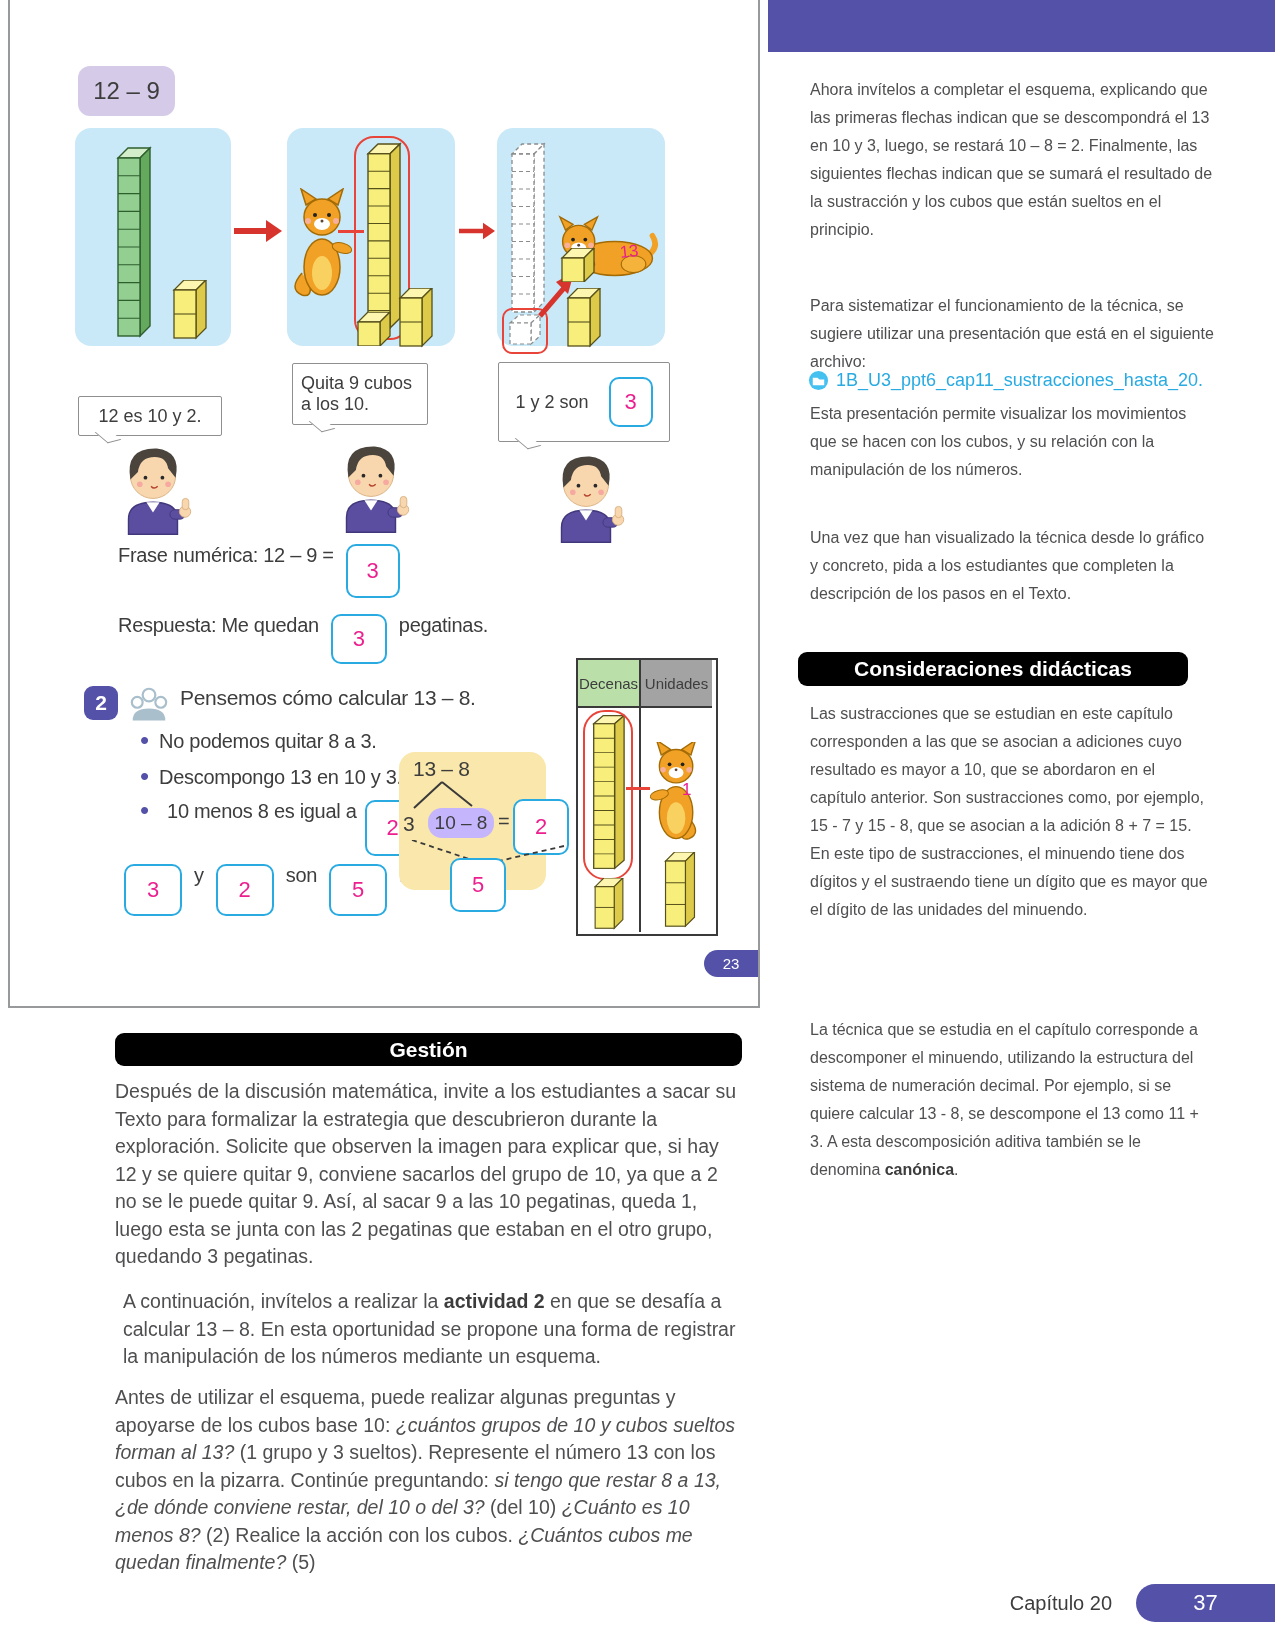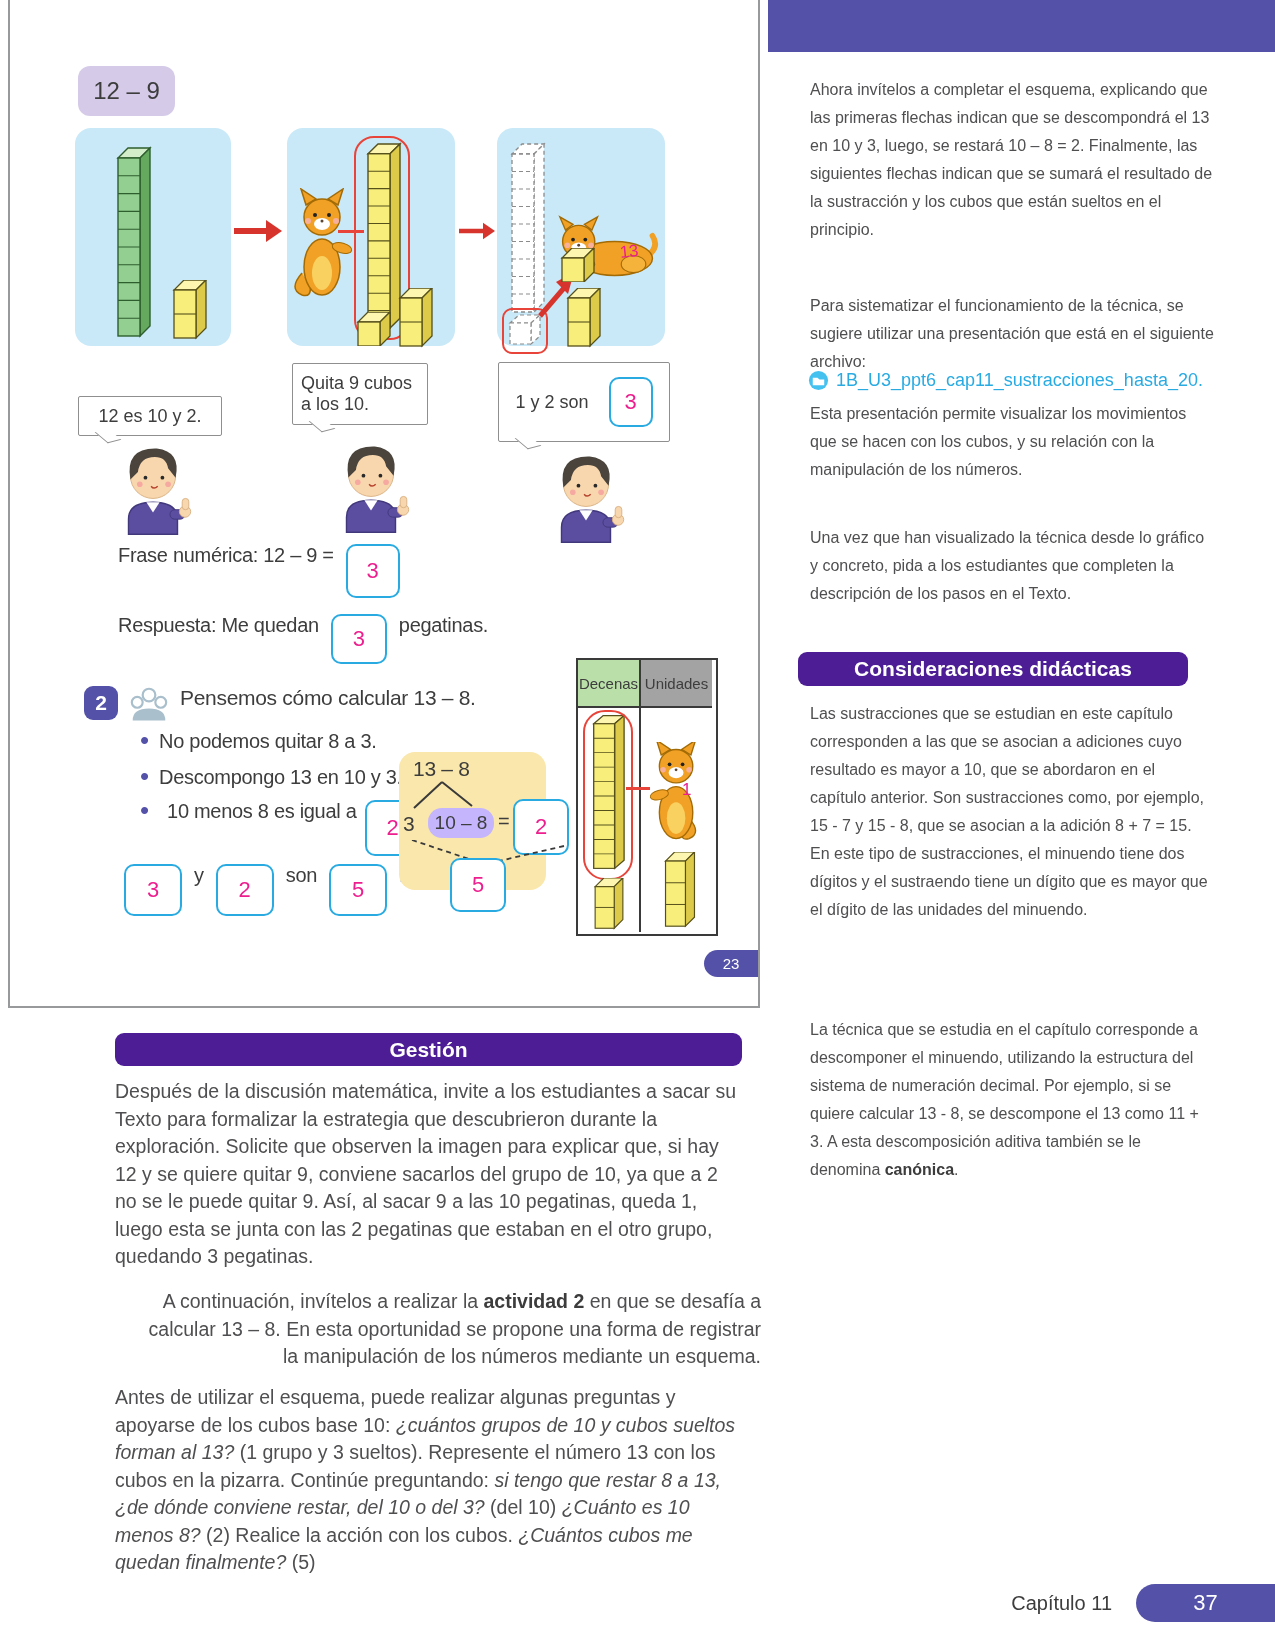--- a/index.html
+++ b/index.html
@@ -32,21 +32,21 @@
   
   .dutable{left:576px;top:658px;width:138px;height:274px;border:2px solid #3a3a3a;background:#fff;}
   .du-h{position:absolute;top:0;height:46px;border-bottom:2px solid #3a3a3a;display:flex;align-items:center;
         justify-content:center;font-size:15px;color:#3d3d3d;}
   .du-h1{left:0;width:61px;background:#bbdfa9;border-right:2px solid #3a3a3a;}
   .du-h2{left:63px;width:71px;background:#a3a3a3;}
   .du-divider{position:absolute;left:61px;top:48px;width:2px;height:224px;background:#3a3a3a;}
   
   .para{font-size:16px;line-height:28px;color:#4f4e50;margin-left:12px;}
   .gpara{font-size:19.5px;line-height:27.5px;color:#4f4e50;}
-  .sectionpill{background:#4c1d95;border-radius:9px;color:#fff;font-weight:bold;font-size:21px;
+  .sectionpill{background:#000000;border-radius:9px;color:#fff;font-weight:bold;font-size:21px;
                display:flex;align-items:center;justify-content:center;}
   .link{color:#29abe2;font-size:18px;}
   .it{font-style:italic;}
   .b{font-weight:bold;color:#3c3c3c;}
   .badge-pill{background:#5351a8;color:#fff;display:flex;align-items:center;justify-content:center;}
   .footer-ch{font-size:20px;color:#3d3d3d;text-align:right;}
 </style>
 </head>
 <body>
 
@@ -355,23 +355,23 @@
   <div class="abs para" style="left:798px;top:524px;width:404px;">Una vez que han visualizado la técnica desde lo gráfico y concreto, pida a los estudiantes que completen la descripción de los pasos en el Texto.</div>
 
   <div class="abs sectionpill" style="left:798px;top:652px;width:390px;height:34px;">Consideraciones didácticas</div>
   <div class="abs para" style="left:798px;top:700px;width:404px;">Las sustracciones que se estudian en este capítulo corresponden a las que se asocian a adiciones cuyo resultado es mayor a 10, que se abordaron en el capítulo anterior.  Son sustracciones como, por ejemplo, 15 - 7 y 15 - 8, que se asocian a la adición 8 + 7 = 15. En este tipo de sustracciones, el minuendo tiene dos dígitos y el sustraendo tiene un dígito que es mayor que el dígito de las unidades del minuendo.</div>
   <div class="abs para" style="left:798px;top:1016px;width:404px;">
     <span>La técnica que se estudia en el capítulo corresponde a descomponer el minuendo, utilizando la estructura del sistema de numeración decimal. Por ejemplo, si se quiere calcular 13 - 8, se descompone el 13 como 11 + 3. A esta descomposición aditiva también se le denomina </span><span class="b">canónica</span><span>.</span>
   </div>
 
   <div class="abs sectionpill" style="left:115px;top:1033px;width:627px;height:33px;">Gestión</div>
   <div class="abs gpara" style="left:115px;top:1078px;width:628px;">Después de la discusión matemática, invite a los estudiantes a sacar su Texto para formalizar la estrategia que descubrieron durante la exploración. Solicite que observen la imagen para explicar que, si hay 12 y se quiere quitar 9, conviene sacarlos del grupo de 10, ya que a 2 no se le puede quitar 9. Así, al sacar 9 a las 10 pegatinas, queda 1, luego esta se junta con las 2 pegatinas que estaban en el otro grupo, quedando 3 pegatinas.</div>
-  <div class="abs gpara" style="left:133px;top:1288px;width:628px;text-align:right;">
+  <div class="abs gpara" style="left:123px;top:1288px;width:628px;">
     <span>A continuación, invítelos a realizar la </span><span class="b">actividad 2</span><span> en que se desafía a calcular 13 – 8. En esta oportunidad se propone una forma de registrar la manipulación de los números mediante un esquema.</span>
   </div>
   <div class="abs gpara" style="left:115px;top:1384px;width:628px;">
     <span>Antes de utilizar el esquema, puede realizar algunas preguntas y apoyarse de los cubos base 10: </span><span class="it">¿cuántos grupos de 10 y cubos sueltos forman al 13?</span><span> (1 grupo y 3 sueltos). Represente el número 13 con los cubos en la pizarra. Continúe preguntando: </span><span class="it">si tengo que restar 8 a 13, ¿de dónde conviene restar, del 10 o del 3?</span><span> (del 10) </span><span class="it">¿Cuánto es 10 menos 8?</span><span> (2) Realice la acción con los cubos. </span><span class="it">¿Cuántos cubos me quedan finalmente?</span><span> (5)</span>
   </div>
 
-  <div class="abs footer-ch" style="left:900px;top:1592px;width:212px;">Capítulo 11</div>
+  <div class="abs footer-ch" style="left:900px;top:1592px;width:212px;">Capítulo 20</div>
   <div class="abs badge-pill" style="left:1136px;top:1584px;width:139px;height:38px;border-radius:19px 0 0 19px;font-size:22px;">37</div>
 
 </div>
 
 </body></html>

